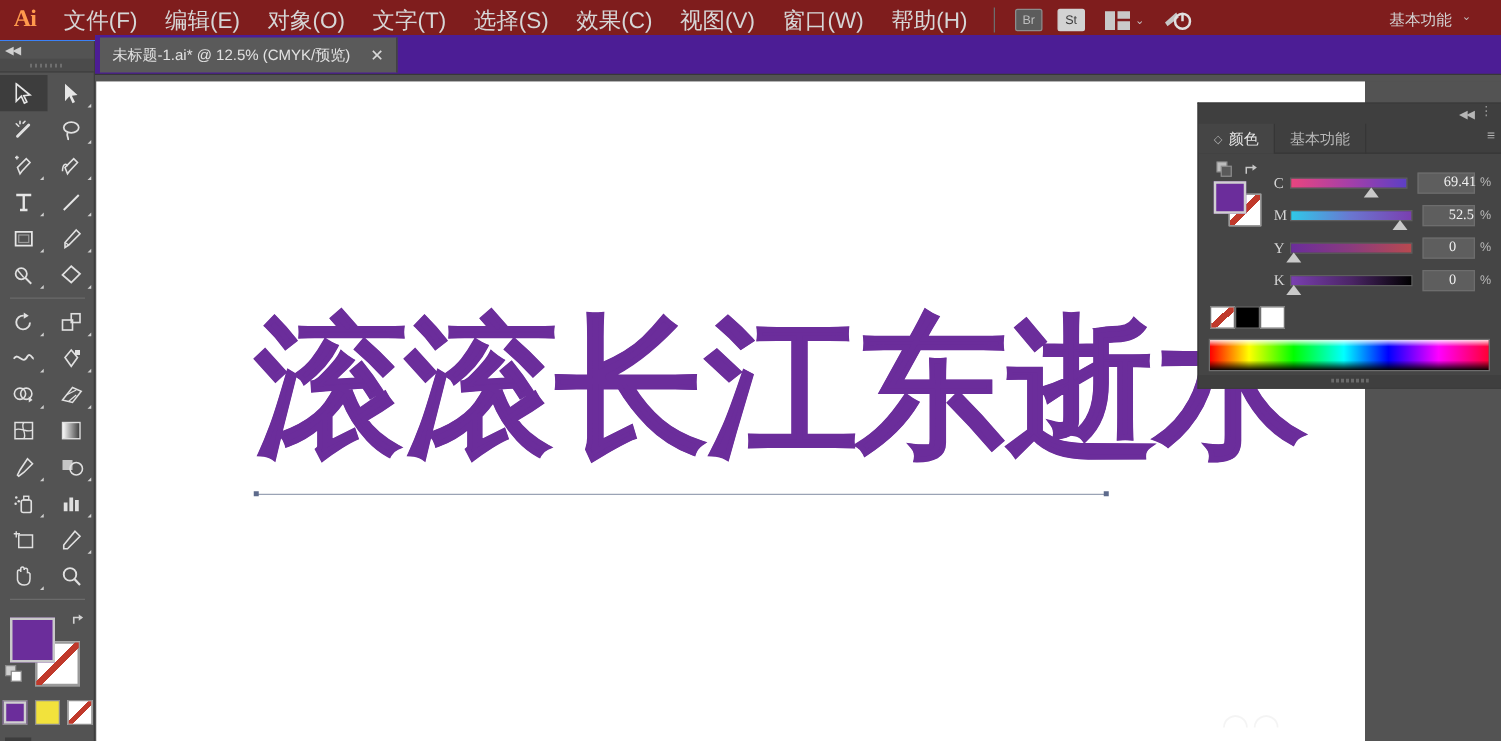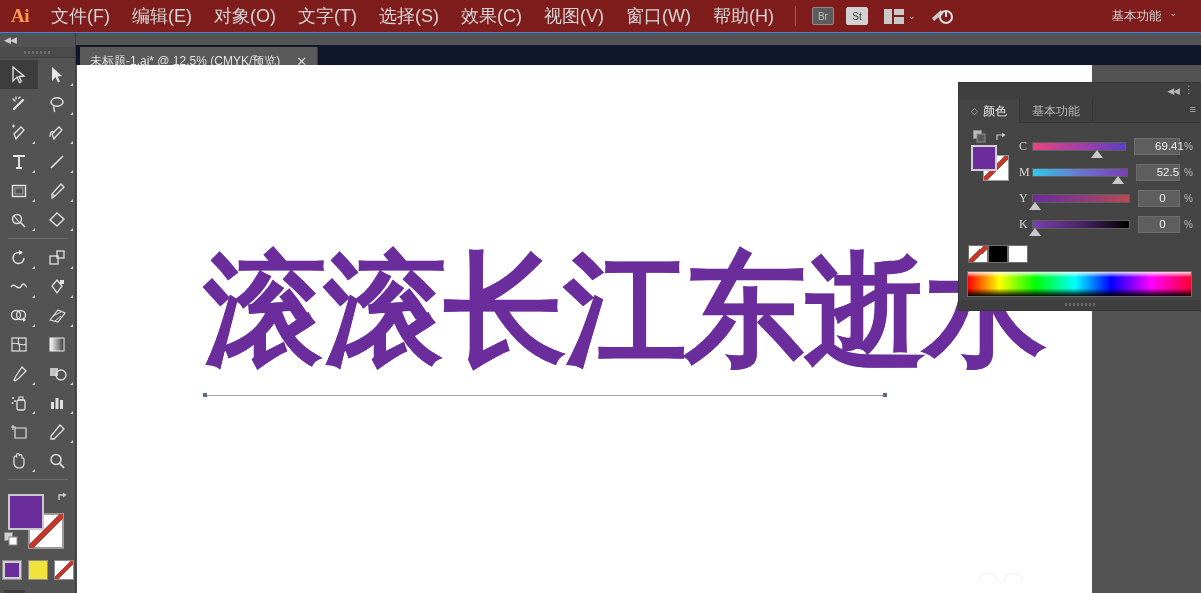--- a/index.html
+++ b/index.html
@@ -45,22 +45,22 @@
   }
   .chev { color: #c8c8c8; font-size: 9px; margin: 0 4px 0 4px; }
   .power-ic { margin-left: 10px; width: 24px; height: 18px; position: relative; }
   .ws-right {
     margin-left: auto; display: flex; padding-right: 20px;
   }
   .ws-name { color: #d4d4d4; font-size: 12.5px; padding: 0 4px; }
 
   
   .tabbar {
-    position: absolute; left: 76px; top: 45px; width: 1125px; height: 32px;
-    background: #0f172a; border-bottom: 1px solid #383838;
+    position: absolute; left: 76px; top: 28px; width: 1125px; height: 32px;
+    background: #4c1d95; border-bottom: 1px solid #383838;
   }
   .doctab {
     position: absolute; left: 4px; top: 2px; height: 28px;
     background: #5a5a5a;
     display: flex; align-items: center; padding: 0 10px;
     border-right: 1px solid #3b3b3b;
   }
   .doctab-label { color: #e2e2e2; font-size: 12px; white-space: nowrap; }
   .doctab-close {
     color: #d8d8d8; font-size: 13px; margin-left: 16px; cursor: pointer;
@@ -256,21 +256,21 @@
     border-left: 6px solid transparent;
     border-right: 6px solid transparent;
     border-bottom: 8px solid #c9c9c9;
     transform: translateX(-6px);
   }
   .sval {
     width: 46px; height: 17px; background: #5e5e5e;
     border: 1px solid #6d6d6d;
     color: #f0f0f0; font-size: 11.5px;
     display: flex; align-items: center; padding-left: 20px;
-    font-family: Liberation Sans, sans-serif;
+    font-family: Liberation Serif, serif;
   }
   .spct { color: #b8b8b8; font-size: 10px; margin-left: 4px; }
 
   .quick-swatches {
     display: flex; margin: 8px 0 0 1px;
   }
   .qsw { width: 20px; height: 18px; border: 1px solid #6f6f6f; }
   .qsw.none { background: #fff; position: relative; overflow: hidden; }
   .qsw.none::after {
     content: ""; position: absolute; inset: -2px;

